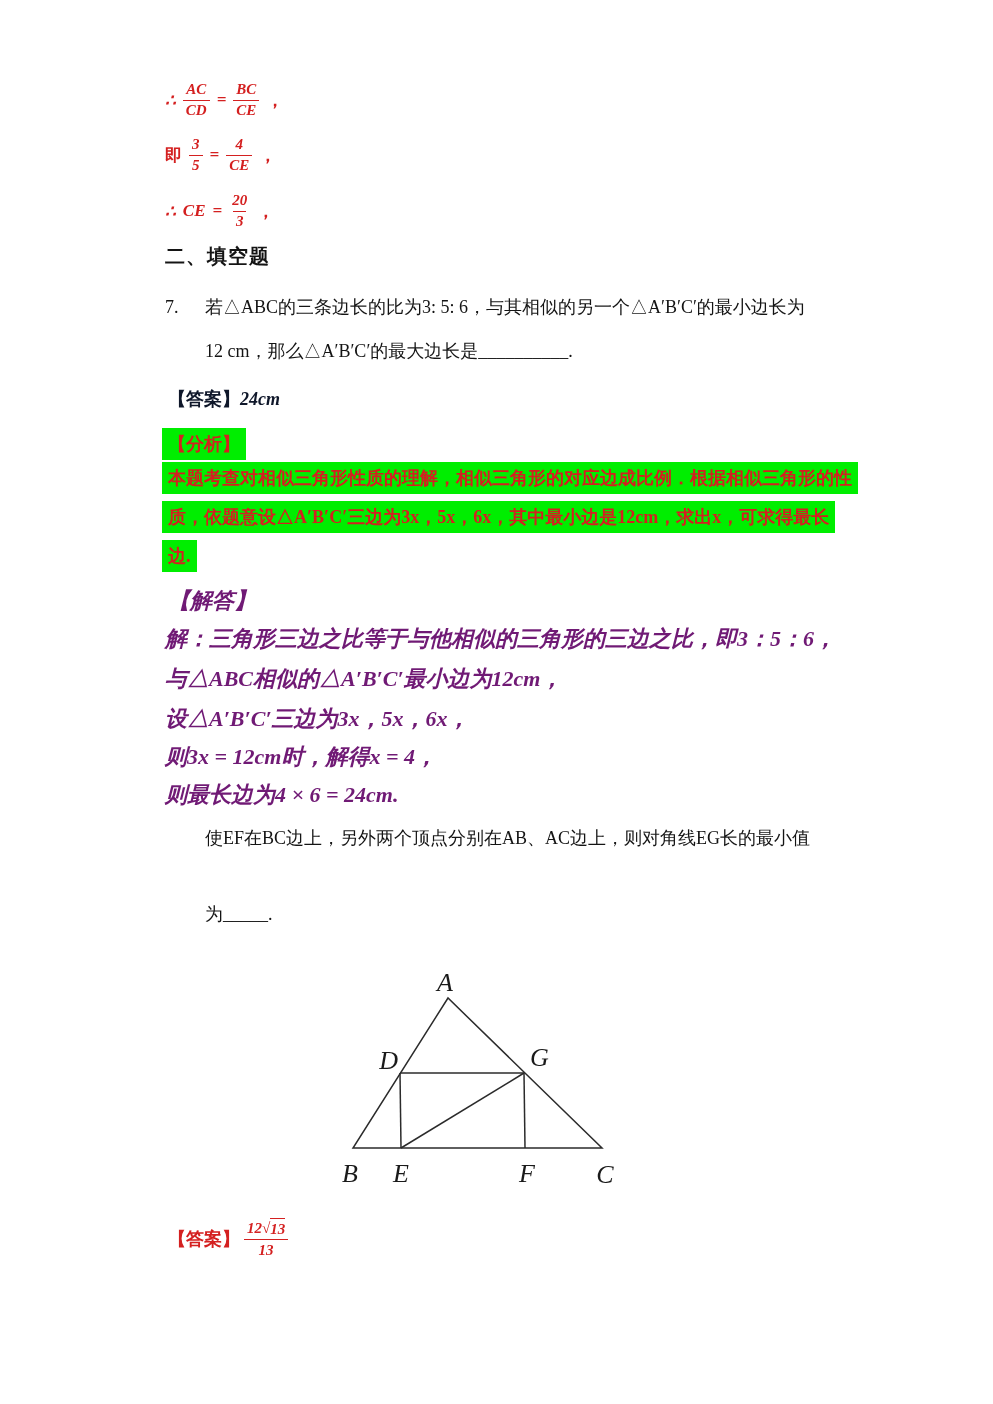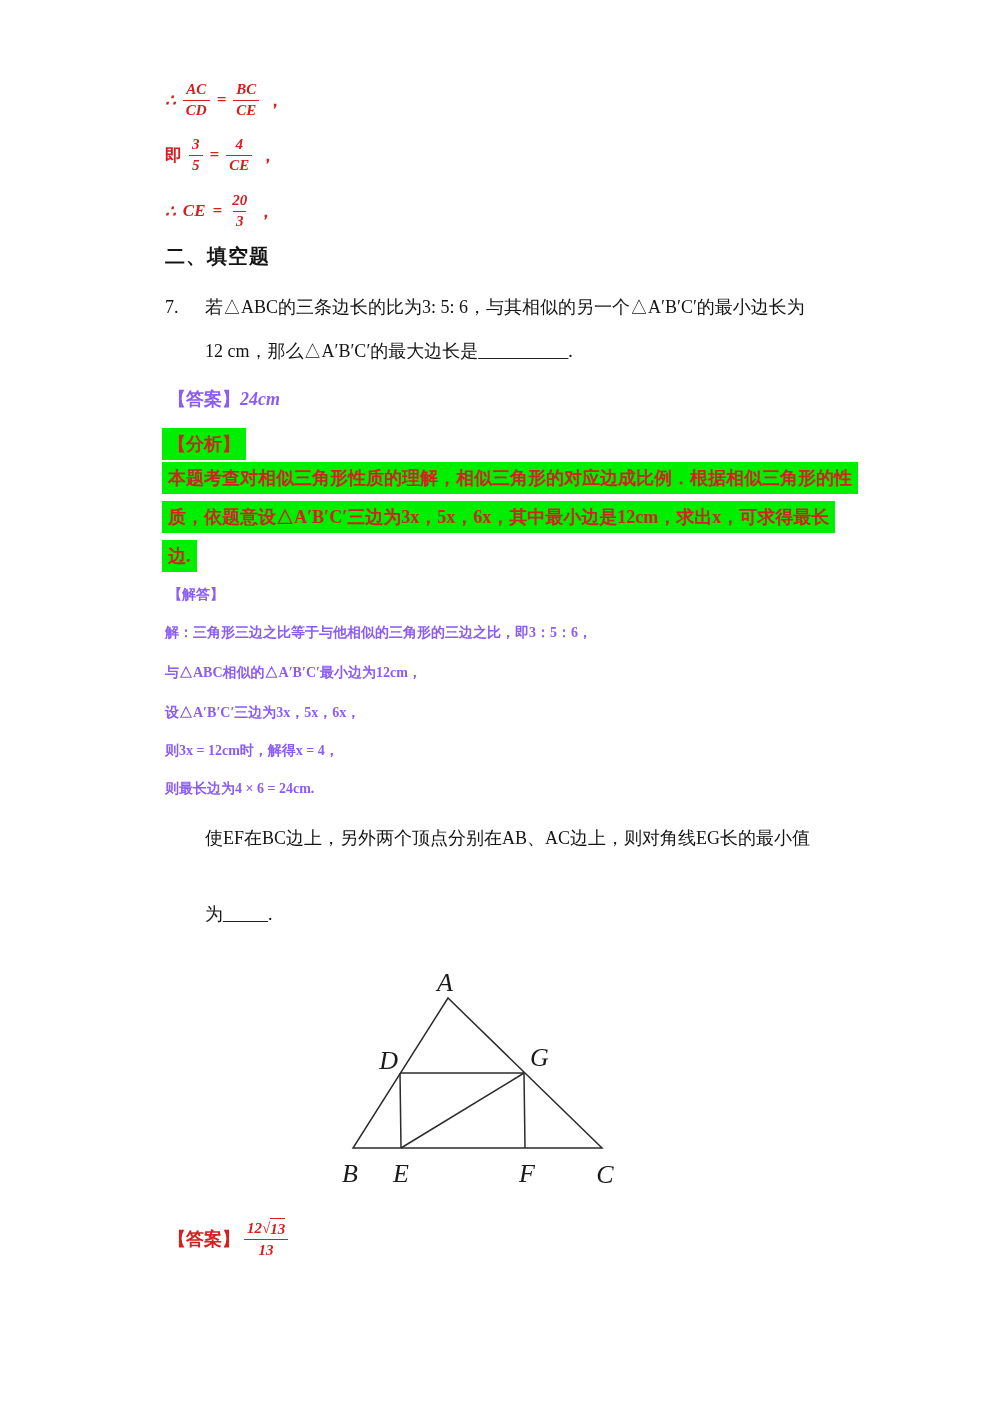--- a/index.html
+++ b/index.html
@@ -25,29 +25,29 @@
     font-size:15px;line-height:1.3;vertical-align:middle;
   }
   .frac .num{padding:0 3px;}
   .frac .den{border-top:1.6px solid currentColor;padding:0 3px;}
 
   .section-title{font-size:20px;font-weight:bold;color:#141414;letter-spacing:1px;}
 
   .qline{font-size:18px;font-weight:normal;color:#141414;}
   .qnum{display:inline-block;width:40px;}
 
-  .ansline{font-size:18px;font-weight:bold;color:#8b5cf6;}
+  .ansline{font-size:18px;font-weight:bold;color:#0f172a;}
   .ansline .val{font-style:italic;}
 
   .hl{
     display:inline-block;background:#00ee00;color:#d42020;
     font-weight:bold;font-size:18px;padding:4px 6px;
   }
 
-  .sline{font-size:14px;font-weight:bold;color:#8b5cf6;}
+  .sline{font-size:22px;font-weight:bold;color:#701a75;font-style:italic;}
 
   
   .bigfrac{
     display:inline-flex;flex-direction:column;align-items:center;
     font-style:italic;font-size:15px;line-height:1.35;
     vertical-align:middle;
   }
   .bigfrac .num{display:inline-flex;align-items:flex-start;padding:0 3px;}
   .bigfrac .den{border-top:1.6px solid currentColor;padding:0 4px;align-self:stretch;text-align:center;}
   .radicand{border-top:1.4px solid currentColor;}

